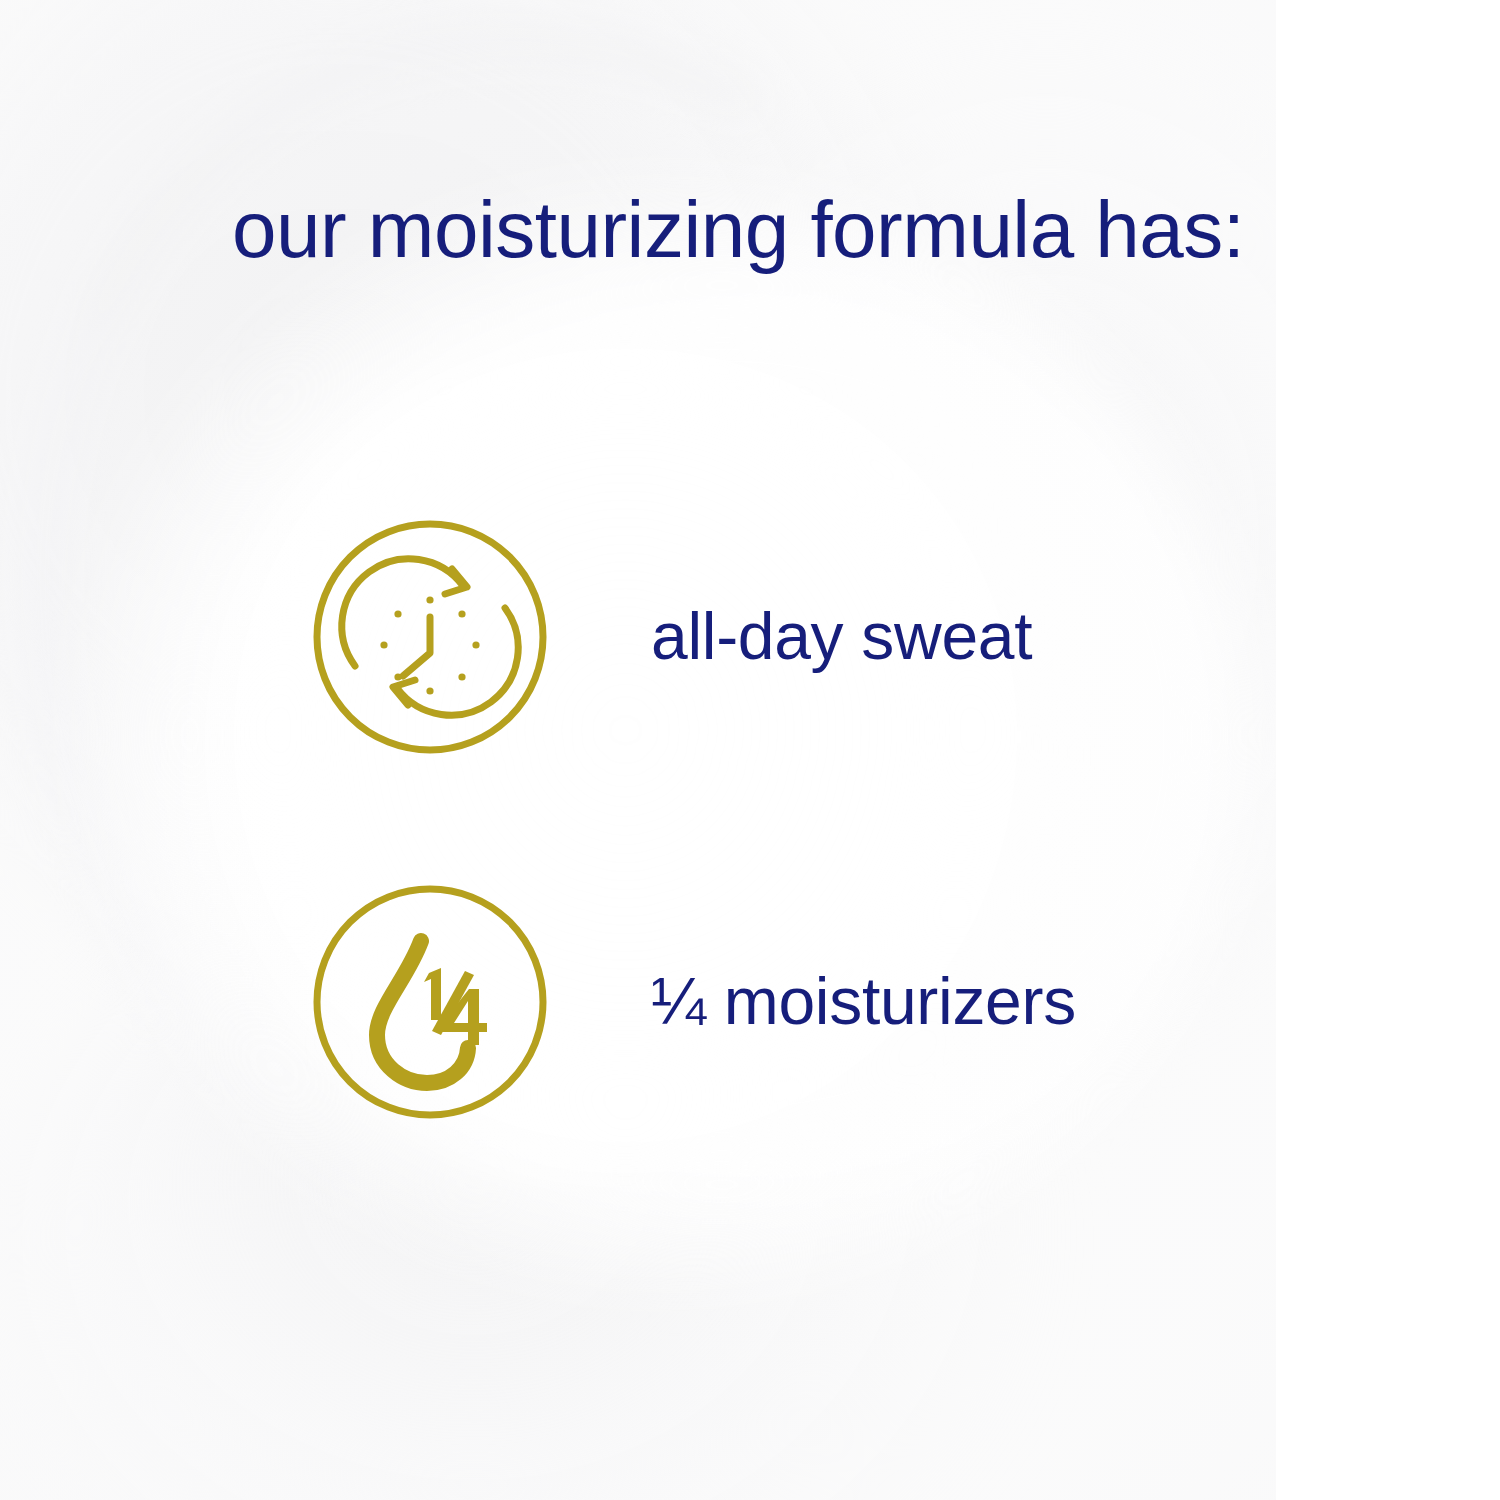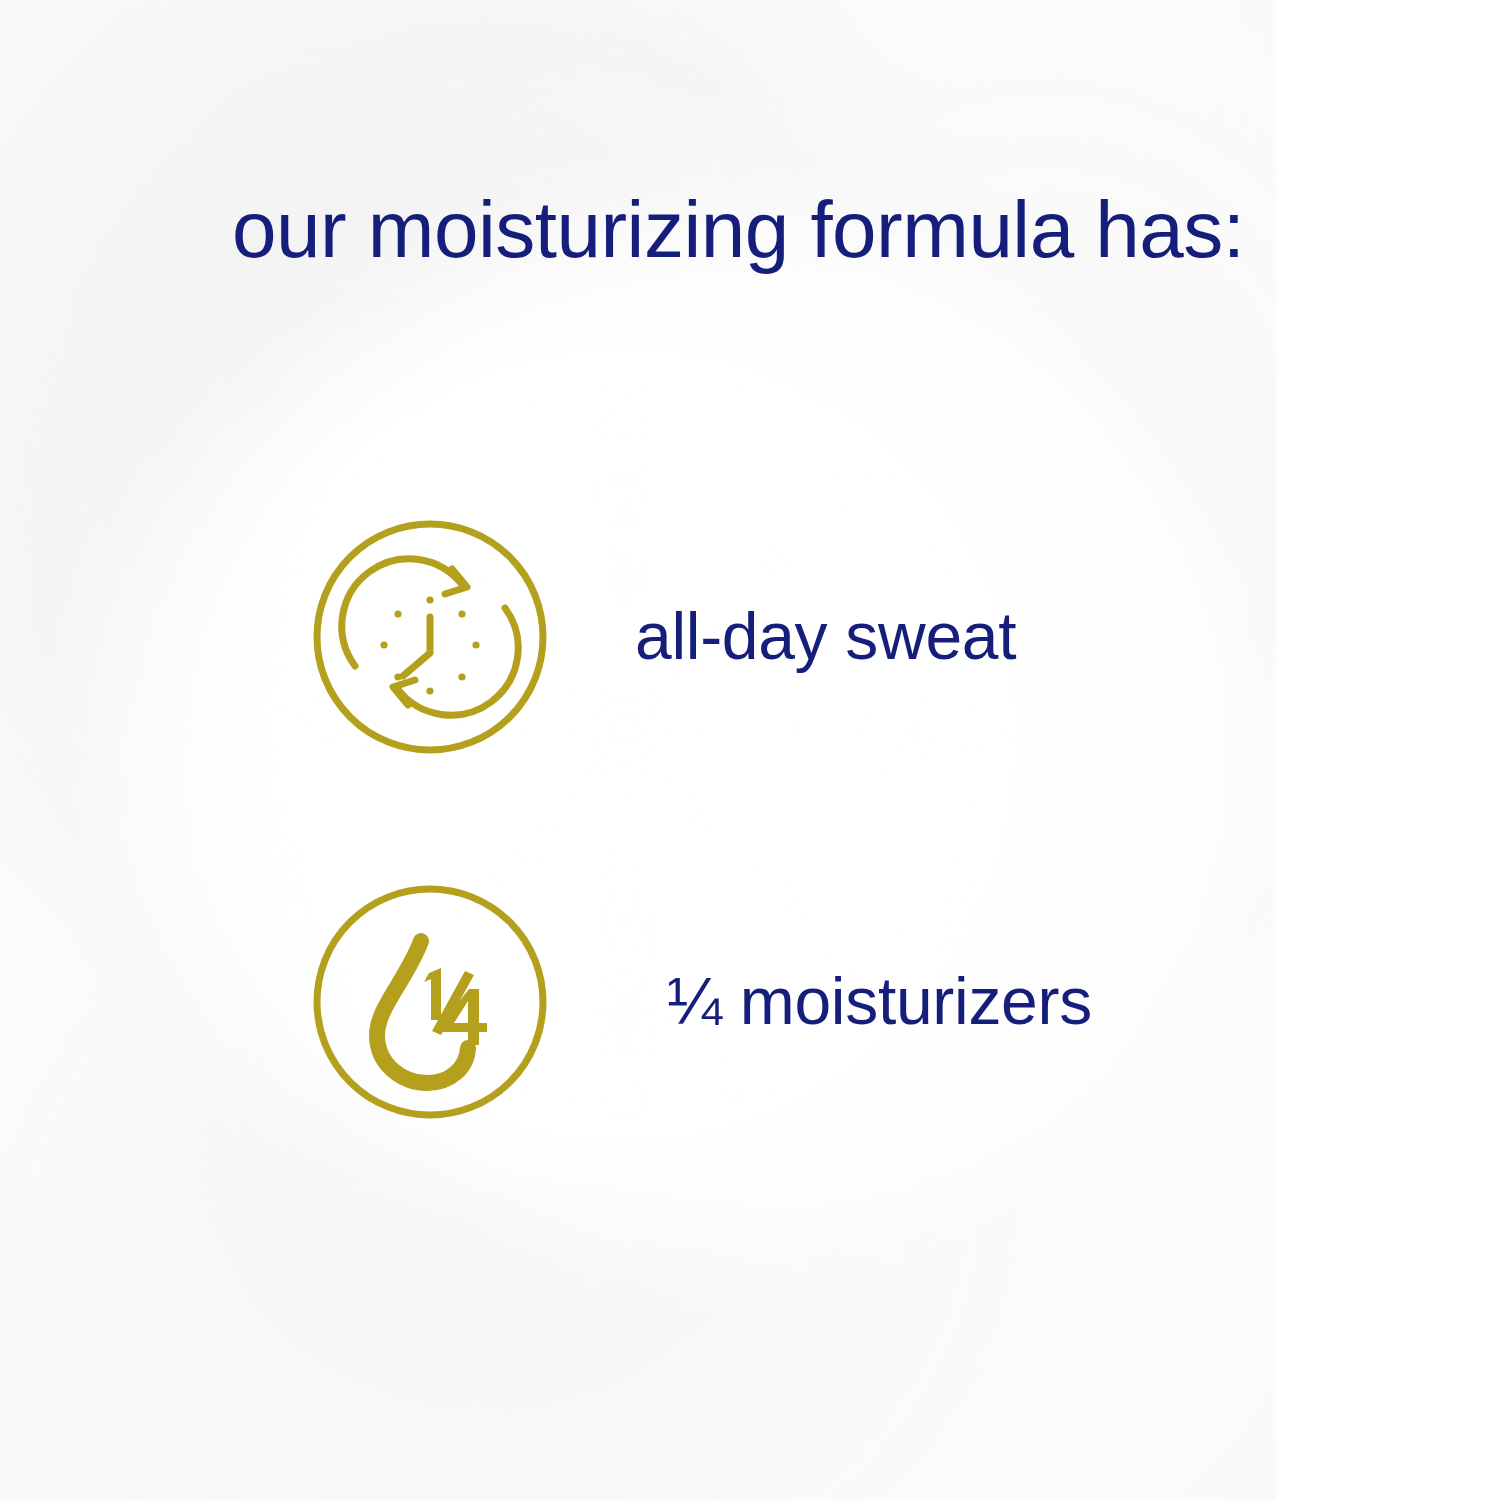--- a/index.html
+++ b/index.html
@@ -109,40 +109,40 @@
     white-space: nowrap;
     line-height: 1.05;
   }
 
   .feature-row {
     position: absolute;
     display: flex;
     align-items: center;
   }
   .row-clock { left: 311px; top: 518px; }
-  .row-drop  { left: 311px; top: 883px; gap: 32px; }
+  .row-drop  { left: 311px; top: 883px; }
 
   .icon-wrap {
     width: 238px;
     height: 238px;
     flex: 0 0 238px;
     position: relative;
   }
   .icon-wrap svg { display: block; width: 238px; height: 238px; }
 
   .feature-label {
     margin-left: 86px;
     font-size: 66px;
     font-weight: 400;
     color: #161E7B;
     line-height: 1.18;
     letter-spacing: -0.3px;
     white-space: nowrap;
   }
-  .feature-label .ln { display: block; }
+  .feature-label .ln { display: block; margin-left: 16px; }
 </style>
 </head>
 <body>
 
 <div class="canvas">
 
   <div class="bg-base"></div>
   <div class="bg-swirl-a"></div>
   <div class="bg-arc"></div>
   <div class="bg-swirl-d"></div>

